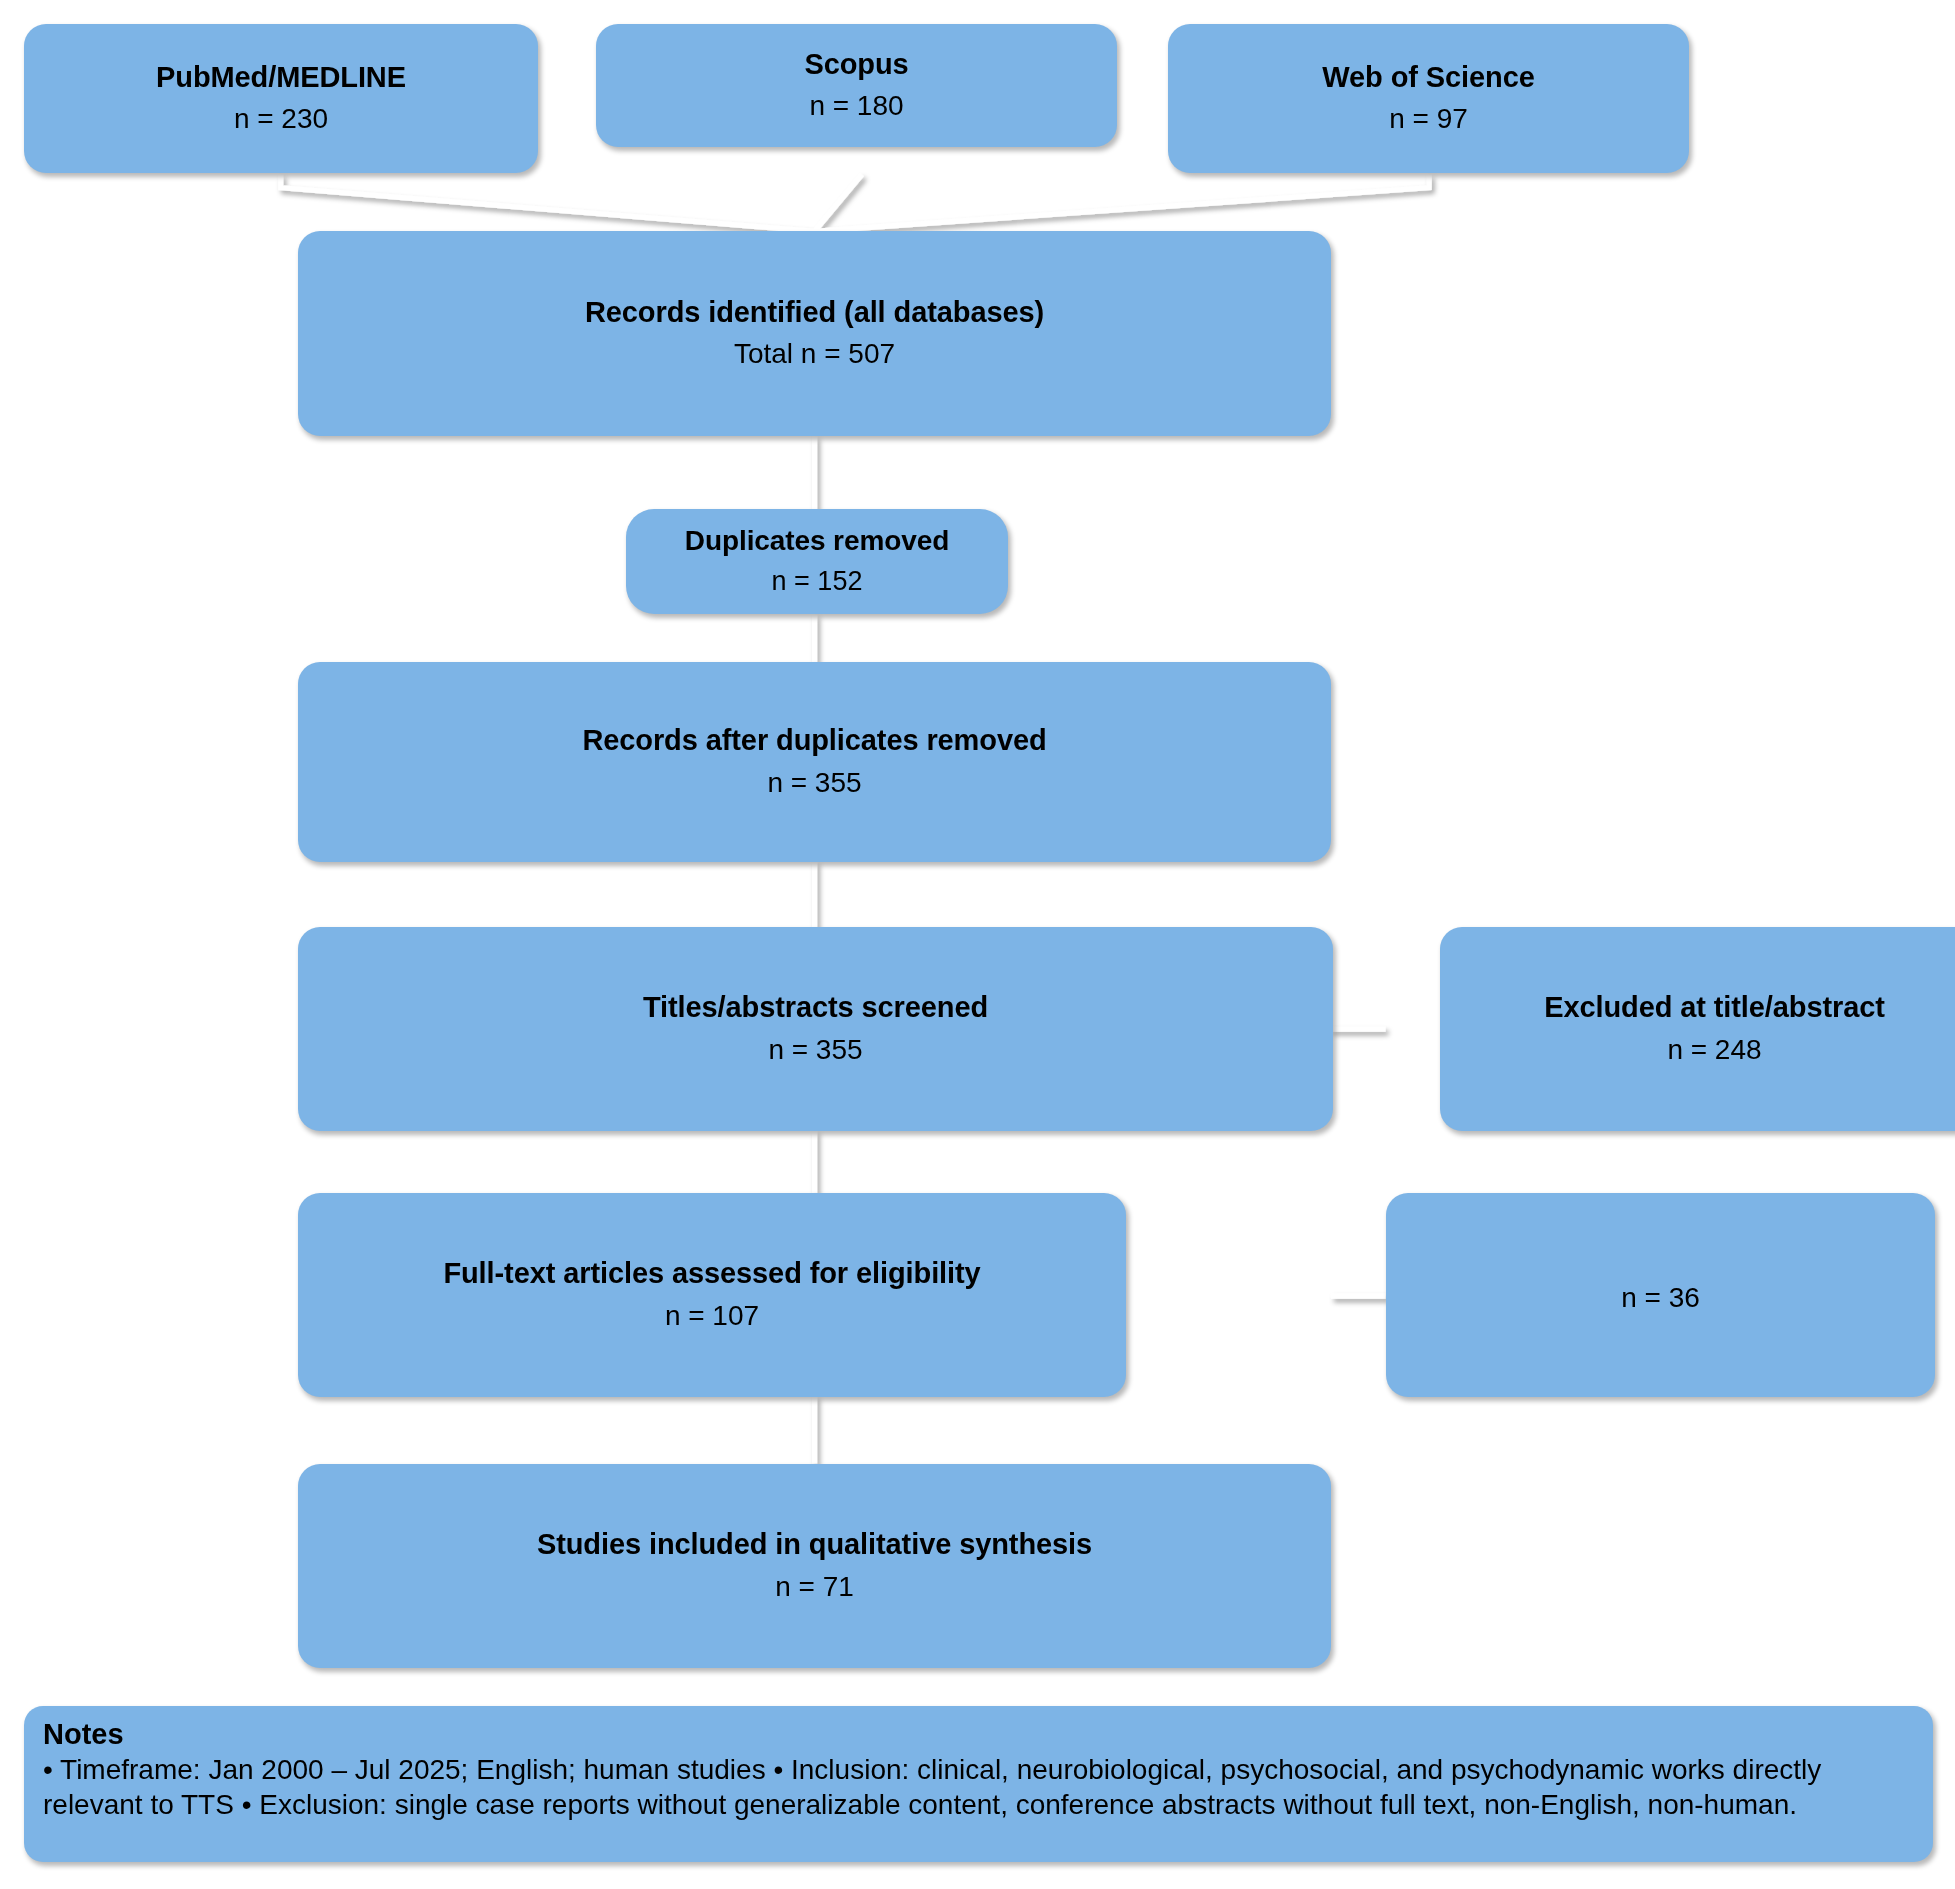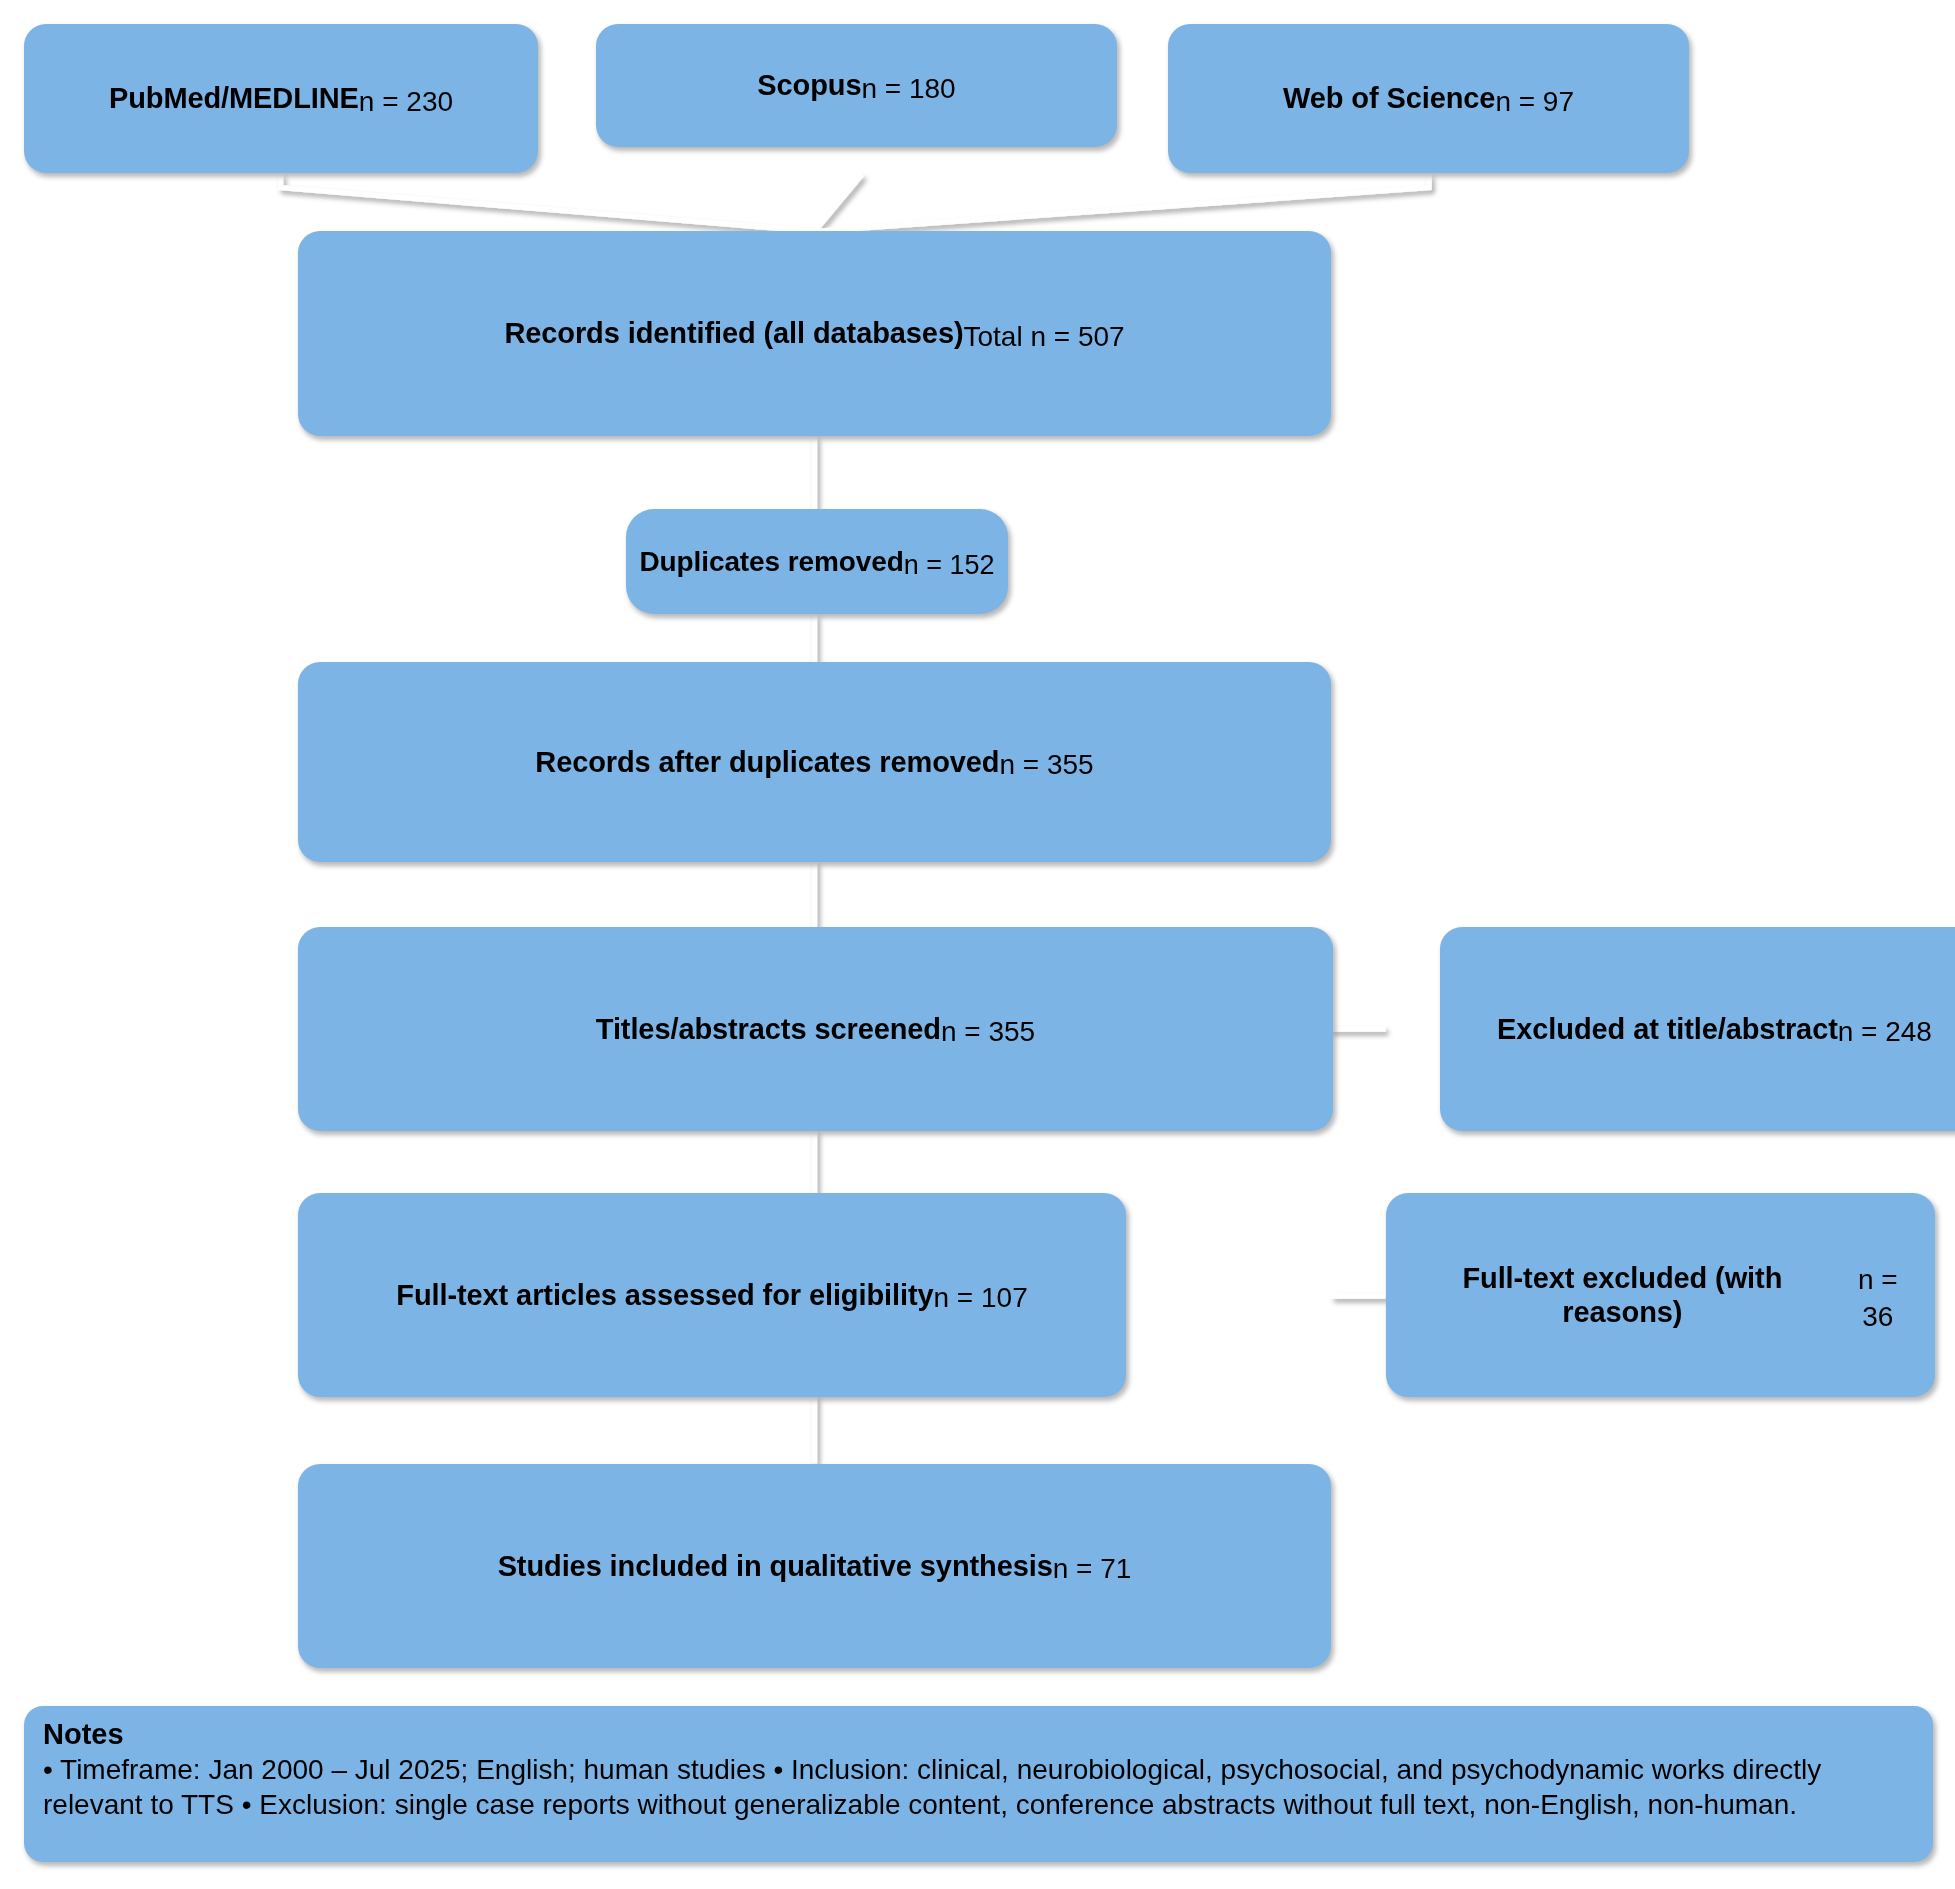--- a/index.html
+++ b/index.html
@@ -27,20 +27,21 @@
     pointer-events: none;
   }
 
   
   .box {
     position: absolute;
     background: #7DB4E6;
     border-radius: 22px;
     box-shadow: 2.9px 3.6px 5.1px rgba(0,0,0,0.28);
     display: flex;
+    flex-direction: column;
     align-items: center;
     justify-content: center;
     box-sizing: border-box;
     padding: 7.3px 19px;
     color: #000000;
     text-align: center;
     z-index: 2;
   }
   .box .title {
     font-weight: bold;
@@ -155,21 +156,20 @@
     <div class="title">Excluded at title/abstract</div>
     <div class="count">n = 248</div>
   </div>
 
   <div class="box" style="left:298px; top:1193px; width:828px; height:204px;">
     <div class="title">Full-text articles assessed for eligibility</div>
     <div class="count">n = 107</div>
   </div>
 
   <div class="box" style="left:1386px; top:1193px; width:549px; height:204px;">
-    <div class="title">Full-text excluded (with reasons)</div>
     <div class="count">n = 36</div>
   </div>
 
   <div class="box" style="left:298px; top:1464px; width:1033px; height:204px;">
     <div class="title">Studies included in qualitative synthesis</div>
     <div class="count">n = 71</div>
   </div>
 
   <div id="notes-panel">
     <div class="notes-heading">Notes</div>

